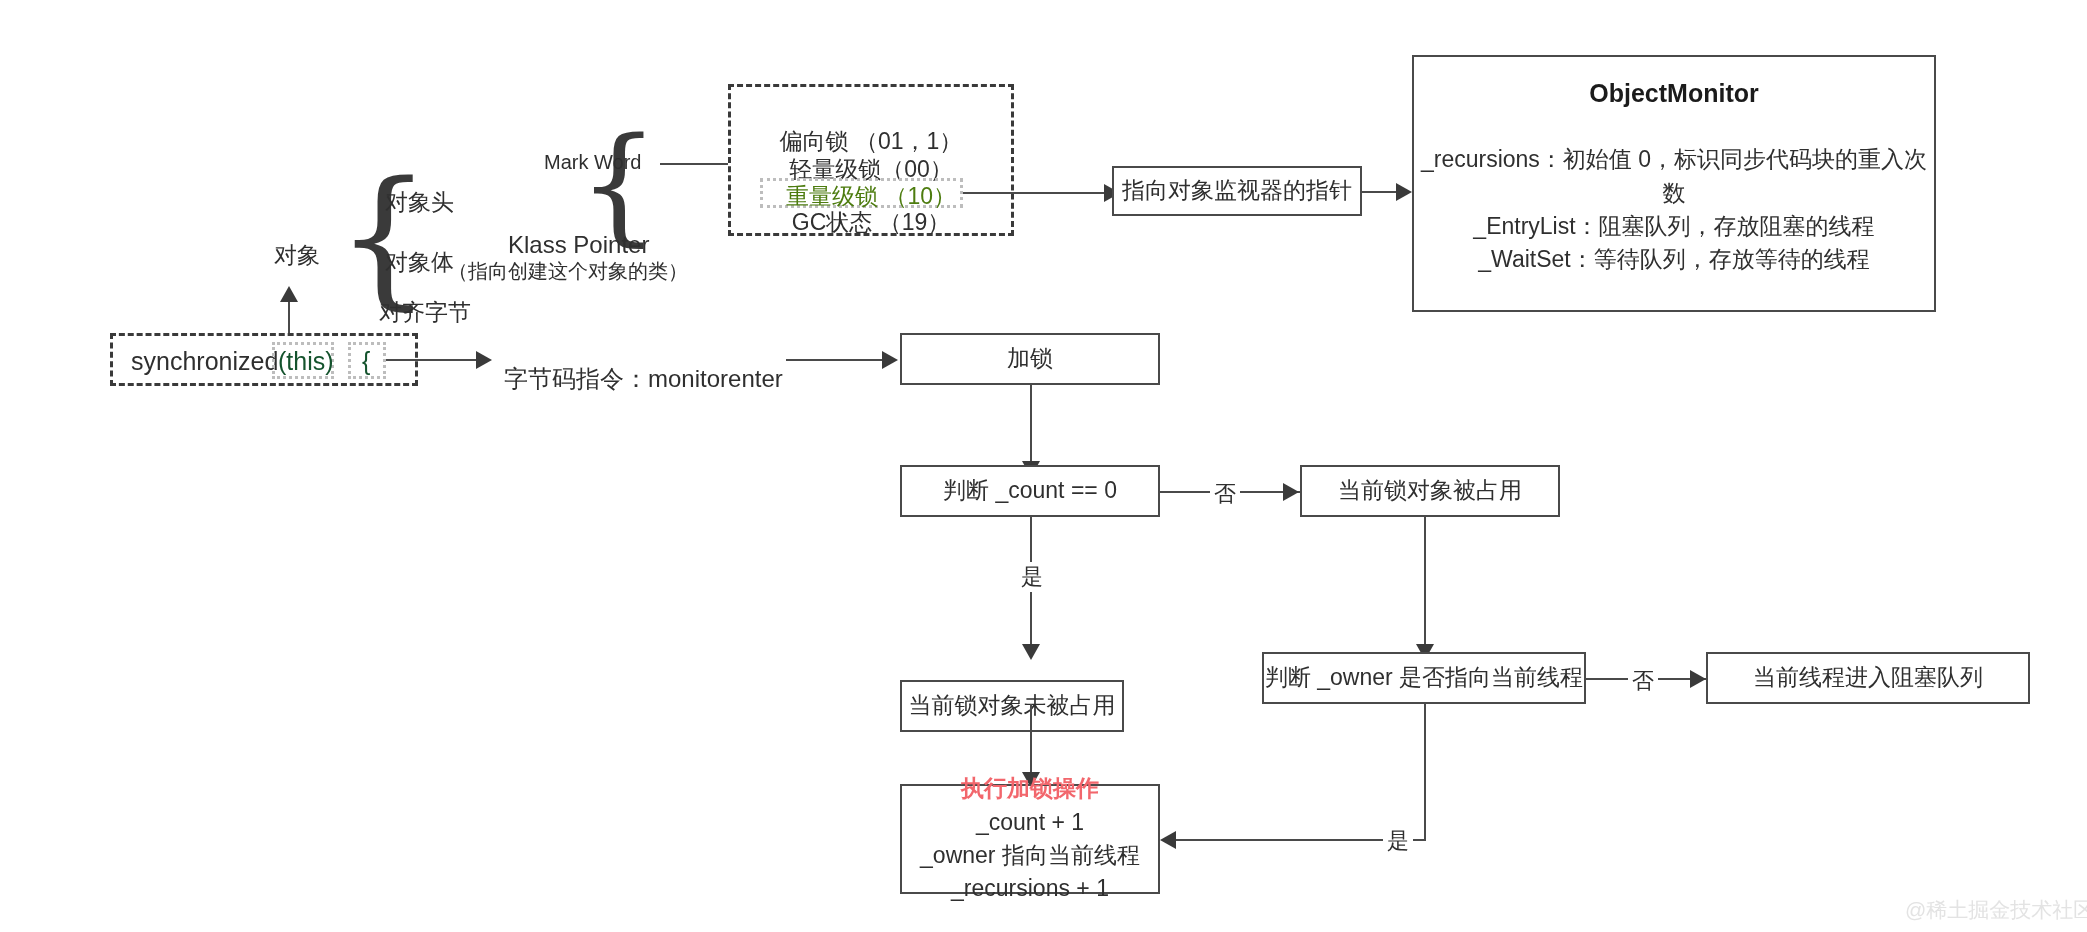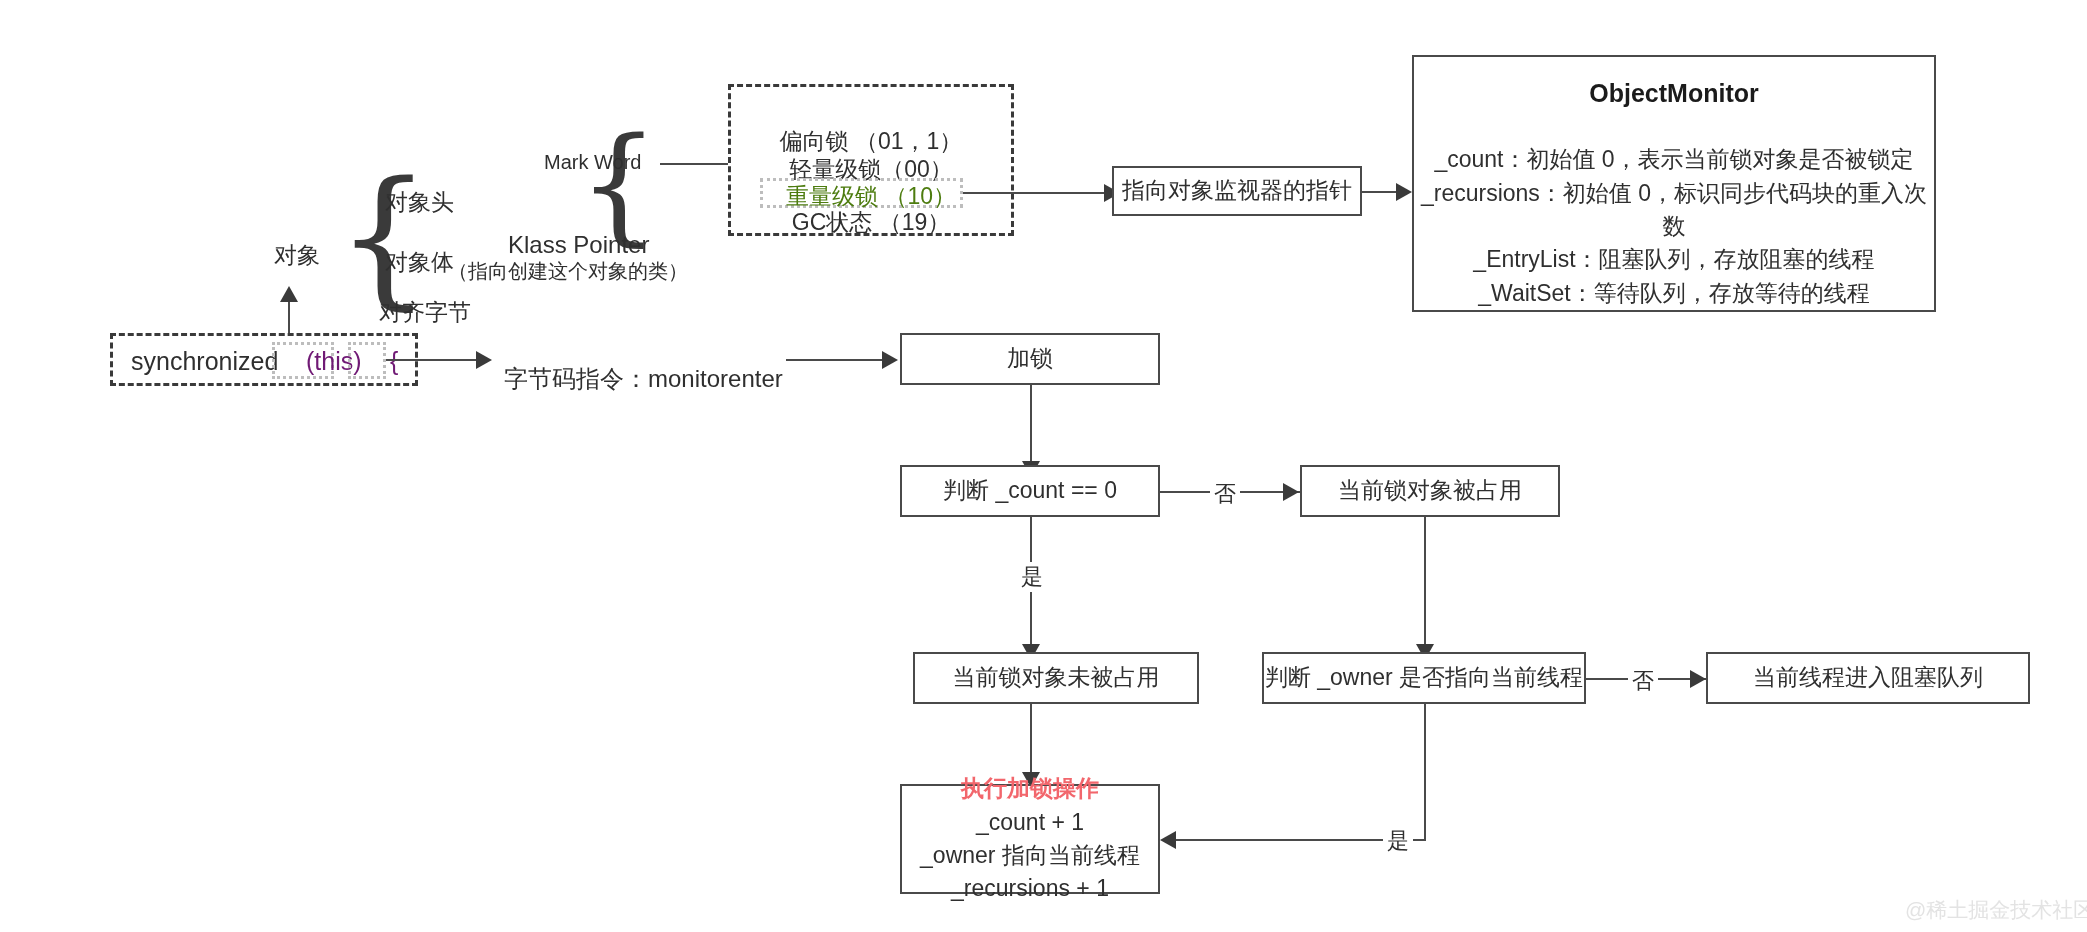--- a/index.html
+++ b/index.html
@@ -132,21 +132,21 @@
     font-weight: bold;
     font-size: 23px;
   }
 
   .sync-text {
     position: absolute;
     font-size: 25px;
     color: #2f2f2f;
     white-space: pre;
   }
-  .sync-dim { color: #701a75; margin-left: 28px; }
+  .sync-dim { color: #14532d; }
 
   .watermark {
     position: absolute;
     font-size: 21px;
     color: #e3e3e3;
     white-space: nowrap;
   }
 </style>
 </head>
 <body>
@@ -189,21 +189,20 @@
   <div class="box" style="left:1112px; top:166px; width:250px; height:50px;">
     <span>指向对象监视器的指针</span>
   </div>
 
   <div class="line-h" style="left:1362px; top:191px; width:48px;"></div>
   <div class="arrow-r" style="left:1396px; top:183px;"></div>
 
   <div class="box" style="left:1412px; top:55px; width:524px; height:257px; justify-content:flex-start; padding-top:18px;">
     <div class="monitor-title">ObjectMonitor</div>
     <div style="height:32px;"></div>
-    <div class="monitor-line">_count：初始值 0，表示当前锁对象是否被锁定</div>
     <div class="monitor-line">_recursions：初始值 0，标识同步代码块的重入次数</div>
     <div class="monitor-line">_EntryList：阻塞队列，存放阻塞的线程</div>
     <div class="monitor-line">_WaitSet：等待队列，存放等待的线程</div>
   </div>
 
   <div class="dashed-box" style="left:110px; top:333px; width:308px; height:53px;"></div>
 
   <div class="sync-text" style="left:131px; top:347px;">synchronized</div>
 
   <div class="dotted-box" style="left:272px; top:342px; width:62px; height:37px;"></div>
@@ -239,21 +238,21 @@
   <div class="arrow-d" style="left:1022px; top:644px;"></div>
   <div class="edge-label" style="left:1017px; top:562px;">是</div>
 
   <div class="box" style="left:1300px; top:465px; width:260px; height:52px;">
     <span>当前锁对象被占用</span>
   </div>
 
   <div class="line-v" style="left:1424px; top:517px; height:135px;"></div>
   <div class="arrow-d" style="left:1416px; top:644px;"></div>
 
-  <div class="box" style="left:900px; top:652px; width:286px; height:52px;margin-left:13px;">
+  <div class="box" style="left:900px; top:680px; width:224px; height:52px;">
     <span>当前锁对象未被占用</span>
   </div>
 
   <div class="line-v" style="left:1030px; top:704px; height:76px;"></div>
   <div class="arrow-d" style="left:1022px; top:772px;"></div>
 
   <div class="box" style="left:1262px; top:652px; width:324px; height:52px;">
     <span>判断 _owner 是否指向当前线程</span>
   </div>
 

